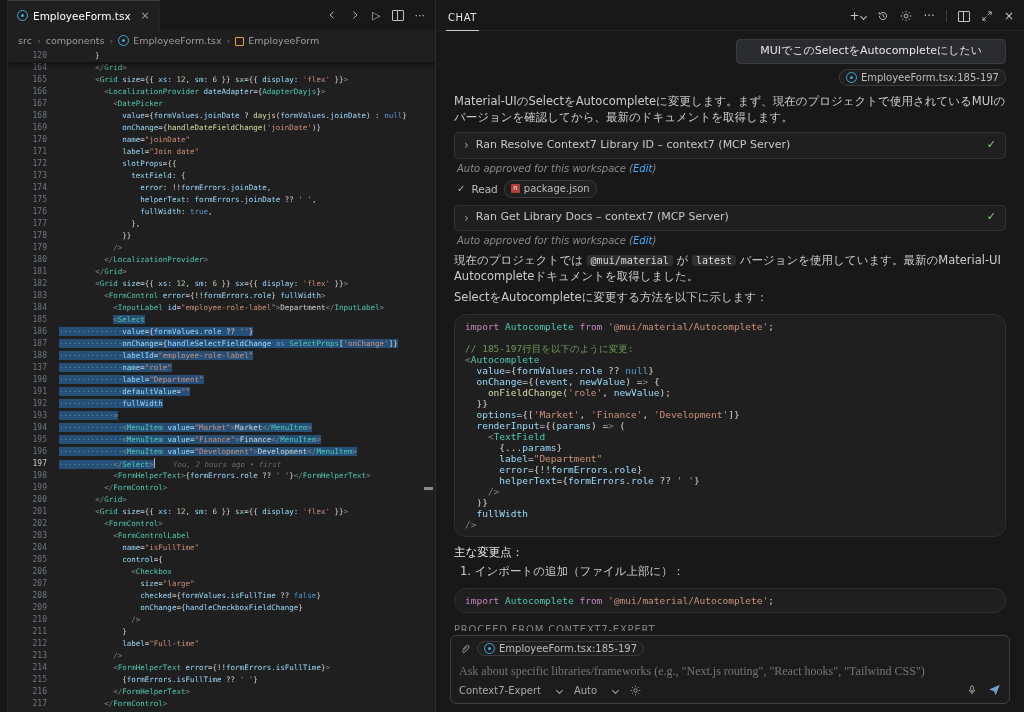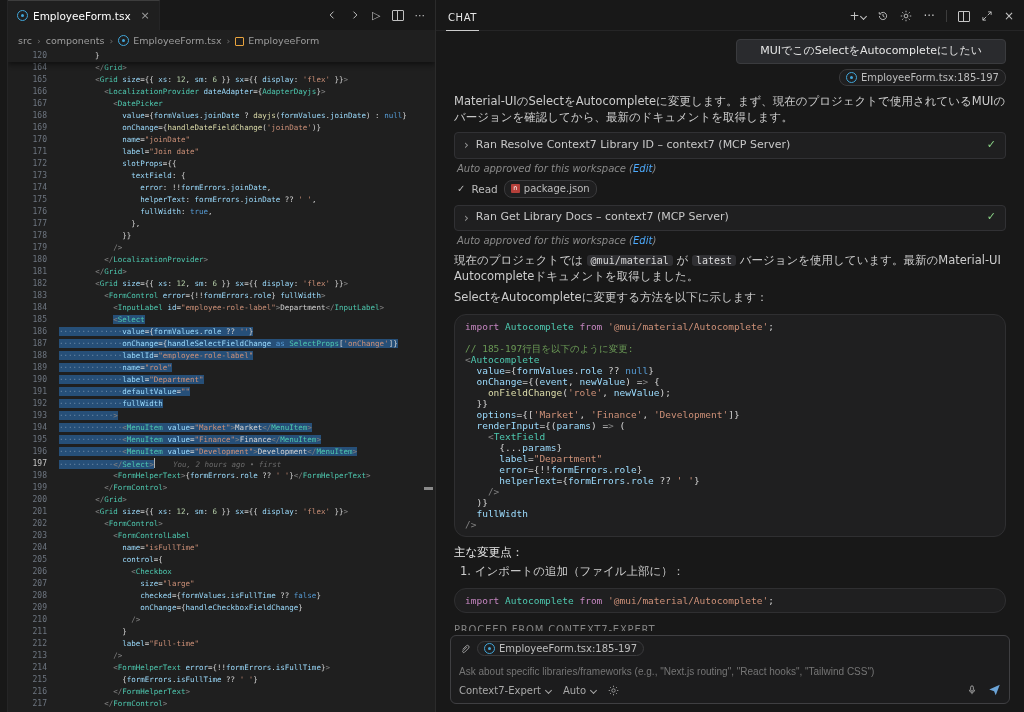--- a/index.html
+++ b/index.html
@@ -67,24 +67,24 @@
   .codeblock{background:#1f1f20;border:1px solid #2f2f31;border-radius:12px;padding:6px 10px;margin:8px 0;
              font-family:"DejaVu Sans Mono","Liberation Mono",monospace;font-size:9.5px;line-height:11px;white-space:pre;overflow:hidden}
   .cb-line{height:11px}
   .bold-head{font-weight:normal;color:#e8e8e8;margin:8px 0 4px}
   .olist{margin:2px 0 2px 6px}
   .proceed{font-size:10px;letter-spacing:.8px;color:#848484;margin:10px 0 16px}
 
   .chat-input{margin:4px 14px 8px;border:1px solid #3f3f42;border-radius:6px;background:#1c1c1d;padding:5px 8px}
   .attach-row{display:flex;align-items:center;gap:6px;margin-bottom:4px;color:#a8a8a8}
   .clip{cursor:pointer;display:inline-flex}
-  .input-el{width:100%;background:transparent;border:none;outline:none;color:#cccccc;font-size:10px;font-family:Liberation Sans, sans-serif;padding:0}
+  .input-el{width:100%;background:transparent;border:none;outline:none;color:#cccccc;font-size:12px;font-family:Liberation Serif, serif;padding:0}
   .input-el::placeholder{color:#757575}
   .input-controls{display:flex;align-items:center;gap:12px;margin-top:4px;font-size:10px;color:#a8a8a8}
-  .ctrl{display:inline-flex;align-items:center;gap:3px;cursor:pointer}
+  .ctrl{display:inline-flex;align-items:center;gap:14px;cursor:pointer}
   .right-icons{margin-left:auto;display:inline-flex;gap:10px;align-items:center}
   .send{color:#6ba3d6;cursor:pointer}
   .mic{cursor:pointer}
 
   
   .chev{display:inline-block;width:4px;height:4px;border-right:1px solid currentColor;border-bottom:1px solid currentColor;transform:rotate(45deg);vertical-align:2px;margin-left:2px}
   .react-icon{width:9px;height:9px;border-radius:50%;border:1px solid #41a6d9;position:relative;flex:none;display:inline-block}
   .react-icon::after{content:"";position:absolute;left:50%;top:50%;width:3px;height:3px;margin:-1.5px 0 0 -1.5px;background:#41a6d9;border-radius:50%}
   .sym-icon{width:7px;height:7px;border:1px solid #e8a33d;border-radius:1px;display:inline-block}
   .npm-icon{width:9px;height:9px;background:#b5403a;border-radius:1px;color:#fff;font-size:6.5px;line-height:9px;text-align:center;display:inline-block;flex:none}
@@ -165,21 +165,21 @@
           <div class="code-line"><span class="glyph"></span><span class="lnum">179</span><span class="ltext"><span class="tk-p">            </span><span class="tk-brk">/&gt;</span></span></div>
           <div class="code-line"><span class="glyph"></span><span class="lnum">180</span><span class="ltext"><span class="tk-p">          </span><span class="tk-brk">&lt;/</span><span class="tk-tag">LocalizationProvider</span><span class="tk-brk">&gt;</span></span></div>
           <div class="code-line"><span class="glyph"></span><span class="lnum">181</span><span class="ltext"><span class="tk-p">        </span><span class="tk-brk">&lt;/</span><span class="tk-tag">Grid</span><span class="tk-brk">&gt;</span></span></div>
           <div class="code-line"><span class="glyph"></span><span class="lnum">182</span><span class="ltext"><span class="tk-p">        </span><span class="tk-brk">&lt;</span><span class="tk-tag">Grid</span><span class="tk-p"> </span><span class="tk-var">size</span><span class="tk-p">=</span><span class="tk-p">{</span><span class="tk-p">{</span><span class="tk-p"> </span><span class="tk-var">xs</span><span class="tk-p">:</span><span class="tk-p"> </span><span class="tk-num">12</span><span class="tk-p">,</span><span class="tk-p"> </span><span class="tk-var">sm</span><span class="tk-p">:</span><span class="tk-p"> </span><span class="tk-num">6</span><span class="tk-p"> </span><span class="tk-p">}</span><span class="tk-p">}</span><span class="tk-p"> </span><span class="tk-var">sx</span><span class="tk-p">=</span><span class="tk-p">{</span><span class="tk-p">{</span><span class="tk-p"> </span><span class="tk-var">display</span><span class="tk-p">:</span><span class="tk-p"> </span><span class="tk-str">'flex'</span><span class="tk-p"> </span><span class="tk-p">}</span><span class="tk-p">}</span><span class="tk-brk">&gt;</span></span></div>
           <div class="code-line"><span class="glyph"></span><span class="lnum">183</span><span class="ltext"><span class="tk-p">          </span><span class="tk-brk">&lt;</span><span class="tk-tag">FormControl</span><span class="tk-p"> </span><span class="tk-var">error</span><span class="tk-p">=</span><span class="tk-p">{</span><span class="tk-p">!</span><span class="tk-p">!</span><span class="tk-var">formErrors</span><span class="tk-p">.</span><span class="tk-var">role</span><span class="tk-p">}</span><span class="tk-p"> </span><span class="tk-var">fullWidth</span><span class="tk-brk">&gt;</span></span></div>
           <div class="code-line"><span class="glyph"></span><span class="lnum">184</span><span class="ltext"><span class="tk-p">            </span><span class="tk-brk">&lt;</span><span class="tk-tag">InputLabel</span><span class="tk-p"> </span><span class="tk-var">id</span><span class="tk-p">=</span><span class="tk-str">"employee-role-label"</span><span class="tk-brk">&gt;</span><span class="tk-p">Department</span><span class="tk-brk">&lt;/</span><span class="tk-tag">InputLabel</span><span class="tk-brk">&gt;</span></span></div>
           <div class="code-line"><span class="glyph"><span class="bulb"></span></span><span class="lnum">185</span><span class="ltext"><span class="tk-p">            </span><span class="selbg"><span class="tk-brk">&lt;</span><span class="tk-tag">Select</span></span></span></div>
           <div class="code-line"><span class="glyph"></span><span class="lnum">186</span><span class="ltext"><span class="selbg"><span class="wsd">··············</span><span class="tk-var">value</span><span class="tk-p">=</span><span class="tk-p">{</span><span class="tk-var">formValues</span><span class="tk-p">.</span><span class="tk-var">role</span><span class="tk-p"> </span><span class="tk-p">?</span><span class="tk-p">?</span><span class="tk-p"> </span><span class="tk-str">''</span><span class="tk-p">}</span></span></span></div>
           <div class="code-line"><span class="glyph"></span><span class="lnum">187</span><span class="ltext"><span class="selbg"><span class="wsd">··············</span><span class="tk-var">onChange</span><span class="tk-p">=</span><span class="tk-p">{</span><span class="tk-var">handleSelectFieldChange</span><span class="tk-p"> </span><span class="tk-kw">as</span><span class="tk-p"> </span><span class="tk-tag">SelectProps</span><span class="tk-p">[</span><span class="tk-str">'onChange'</span><span class="tk-p">]</span><span class="tk-p">}</span></span></span></div>
           <div class="code-line"><span class="glyph"></span><span class="lnum">188</span><span class="ltext"><span class="selbg"><span class="wsd">··············</span><span class="tk-var">labelId</span><span class="tk-p">=</span><span class="tk-str">"employee-role-label"</span></span></span></div>
-          <div class="code-line"><span class="glyph"></span><span class="lnum">189</span><span class="ltext"><span class="selbg"><span class="wsd">··············</span><span class="tk-var">name</span><span class="tk-p">=</span><span class="tk-str">"role"</span></span></span></div>
+          <div class="code-line"><span class="glyph"></span><span class="lnum">137</span><span class="ltext"><span class="selbg"><span class="wsd">··············</span><span class="tk-var">name</span><span class="tk-p">=</span><span class="tk-str">"role"</span></span></span></div>
           <div class="code-line"><span class="glyph"></span><span class="lnum">190</span><span class="ltext"><span class="selbg"><span class="wsd">··············</span><span class="tk-var">label</span><span class="tk-p">=</span><span class="tk-str">"Department"</span></span></span></div>
           <div class="code-line"><span class="glyph"></span><span class="lnum">191</span><span class="ltext"><span class="selbg"><span class="wsd">··············</span><span class="tk-var">defaultValue</span><span class="tk-p">=</span><span class="tk-str">""</span></span></span></div>
           <div class="code-line"><span class="glyph"></span><span class="lnum">192</span><span class="ltext"><span class="selbg"><span class="wsd">··············</span><span class="tk-var">fullWidth</span></span></span></div>
           <div class="code-line"><span class="glyph"></span><span class="lnum">193</span><span class="ltext"><span class="selbg"><span class="wsd">············</span><span class="tk-brk">&gt;</span></span></span></div>
           <div class="code-line"><span class="glyph"></span><span class="lnum">194</span><span class="ltext"><span class="selbg"><span class="wsd">··············</span><span class="tk-brk">&lt;</span><span class="tk-tag">MenuItem</span><span class="tk-p"> </span><span class="tk-var">value</span><span class="tk-p">=</span><span class="tk-str">"Market"</span><span class="tk-brk">&gt;</span><span class="tk-p">Market</span><span class="tk-brk">&lt;/</span><span class="tk-tag">MenuItem</span><span class="tk-brk">&gt;</span></span></span></div>
           <div class="code-line"><span class="glyph"></span><span class="lnum">195</span><span class="ltext"><span class="selbg"><span class="wsd">··············</span><span class="tk-brk">&lt;</span><span class="tk-tag">MenuItem</span><span class="tk-p"> </span><span class="tk-var">value</span><span class="tk-p">=</span><span class="tk-str">"Finance"</span><span class="tk-brk">&gt;</span><span class="tk-p">Finance</span><span class="tk-brk">&lt;/</span><span class="tk-tag">MenuItem</span><span class="tk-brk">&gt;</span></span></span></div>
           <div class="code-line"><span class="glyph"></span><span class="lnum">196</span><span class="ltext"><span class="selbg"><span class="wsd">··············</span><span class="tk-brk">&lt;</span><span class="tk-tag">MenuItem</span><span class="tk-p"> </span><span class="tk-var">value</span><span class="tk-p">=</span><span class="tk-str">"Development"</span><span class="tk-brk">&gt;</span><span class="tk-p">Development</span><span class="tk-brk">&lt;/</span><span class="tk-tag">MenuItem</span><span class="tk-brk">&gt;</span></span></span></div>
           <div class="code-line"><span class="glyph"></span><span class="lnum active">197</span><span class="ltext"><span class="selbg"><span class="wsd">············</span><span class="tk-brk">&lt;/</span><span class="tk-tag">Select</span><span class="tk-brk">&gt;</span></span><span class="caret"></span><span class="blame">    You, 2 hours ago • first</span></span></div>
           <div class="code-line"><span class="glyph"></span><span class="lnum">198</span><span class="ltext"><span class="tk-p">            </span><span class="tk-brk">&lt;</span><span class="tk-tag">FormHelperText</span><span class="tk-brk">&gt;</span><span class="tk-p">{</span><span class="tk-var">formErrors</span><span class="tk-p">.</span><span class="tk-var">role</span><span class="tk-p"> </span><span class="tk-p">?</span><span class="tk-p">?</span><span class="tk-p"> </span><span class="tk-str">' '</span><span class="tk-p">}</span><span class="tk-brk">&lt;/</span><span class="tk-tag">FormHelperText</span><span class="tk-brk">&gt;</span></span></div>
           <div class="code-line"><span class="glyph"></span><span class="lnum">199</span><span class="ltext"><span class="tk-p">          </span><span class="tk-brk">&lt;/</span><span class="tk-tag">FormControl</span><span class="tk-brk">&gt;</span></span></div>

